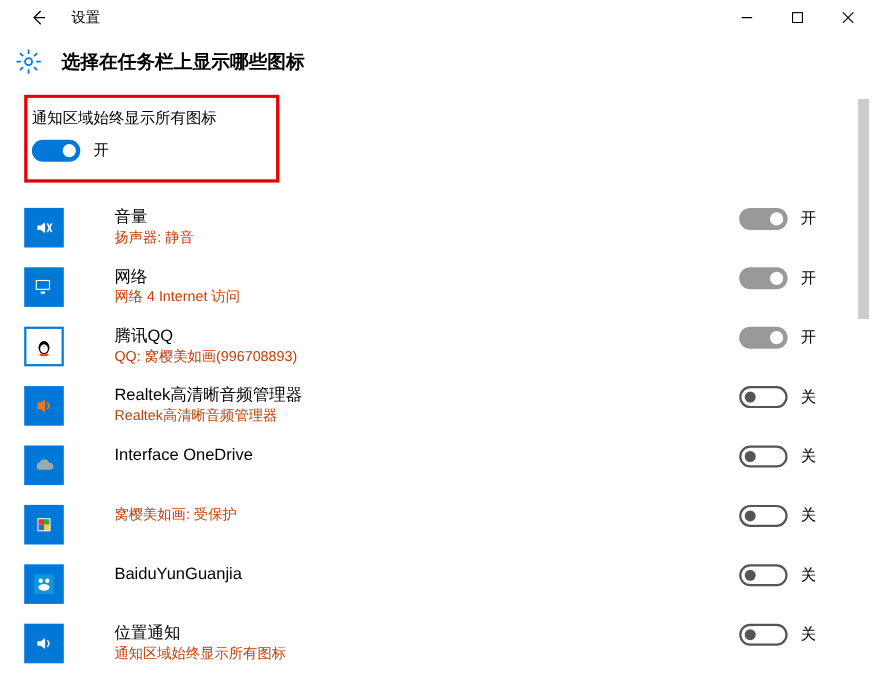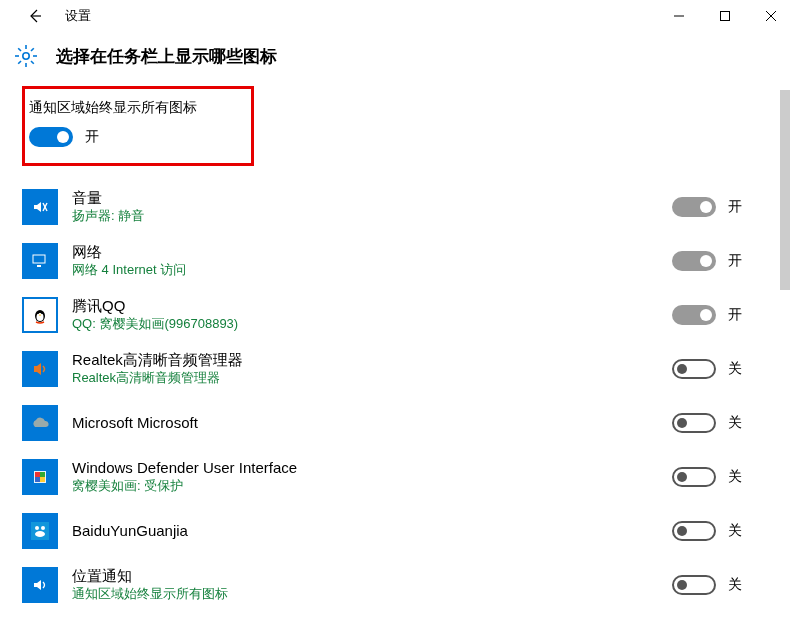--- a/index.html
+++ b/index.html
@@ -19,26 +19,26 @@
   .toggle { width: 44px; height: 20px; border-radius: 10px; position: relative; cursor: pointer; }
   .toggle.on { background: #0078d7; }
   .toggle.off-disabled { background: #999; }
   .toggle.off-outline { border: 2px solid #555; background: transparent; }
   .toggle .knob { width: 12px; height: 12px; border-radius: 50%; background: #fff; position: absolute; top: 50%; transform: translateY(-50%); }
   .toggle.on .knob { right: 4px; background:#fff; }
   .toggle.off-disabled .knob { left: 4px; background:#fff; }
   .toggle.off-outline .knob { left: 3px; background:#555; width:10px; height:10px; }
   .toggle-label { font-size: 14px; color:#000; }
   .items { display: flex; flex-direction: column; }
-  .item { display:flex; align-items:center; padding: 9px 0; }
+  .item { display:flex; align-items:flex-start; padding: 9px 0; gap: 32px; }
   .icon-box { width: 36px; height: 36px; background:#0078d7; display:flex; align-items:center; justify-content:center; flex-shrink:0; }
   .icon-box.bordered { background:#fff; border:2px solid #0078d7; }
   .item-text { margin-left: 14px; flex-grow:1; }
   .item-title { font-size: 15px; color:#000; line-height:1.2; }
-  .item-sub { font-size: 13px; color:#15803d; line-height:1.3; margin-top:1px; }
+  .item-sub { font-size: 13px; color:#c2410c; line-height:1.3; margin-top:1px; }
   .item-toggle-wrap { display:flex; align-items:center; gap:12px; width:100px; }
   .item-state { font-size:14px; color:#000; }
   .scrollbar { position:absolute; right:2px; top:0; width:14px; height:100%; }
   .scroll-thumb { position:absolute; right:2px; top:4px; width:10px; height:200px; background:#ccc; }
 </style>
 </head>
 <body>
 
 <div class="titlebar">
   <div class="back-btn">
@@ -176,41 +176,40 @@
           <div class="item-state">关</div>
         </div>
       </div>
       <div class="item">
         <div class="icon-box">
           <svg width="20" height="14" viewBox="0 0 20 14">
             <path d="M5 11a4 4 0 0 1 1-7 5 5 0 0 1 9 1 3 3 0 0 1 1 6H5z" fill="#9aa"></path>
           </svg>
         </div>
         <div class="item-text">
-          <div class="item-title">Microsoft Microsoft</div>
+          <div class="item-title">Interface OneDrive</div>
         </div>
         <div class="item-toggle-wrap">
           <div class="toggle off-outline">
             <div class="knob"></div>
           </div>
           <div class="item-state">关</div>
         </div>
       </div>
       <div class="item">
         <div class="icon-box">
           <svg width="16" height="16" viewBox="0 0 16 16">
             <rect x="2" y="2" width="12" height="12" fill="#fff" opacity="0.9"></rect>
             <rect x="3" y="3" width="5" height="5" fill="#e33"></rect>
             <rect x="8" y="3" width="5" height="5" fill="#3a3"></rect>
             <rect x="3" y="8" width="5" height="5" fill="#36c"></rect>
             <rect x="8" y="8" width="5" height="5" fill="#fc3"></rect>
           </svg>
         </div>
         <div class="item-text">
-          <div class="item-title">Windows Defender User Interface</div>
           <div class="item-sub">窝樱美如画: 受保护</div>
         </div>
         <div class="item-toggle-wrap">
           <div class="toggle off-outline">
             <div class="knob"></div>
           </div>
           <div class="item-state">关</div>
         </div>
       </div>
       <div class="item">

